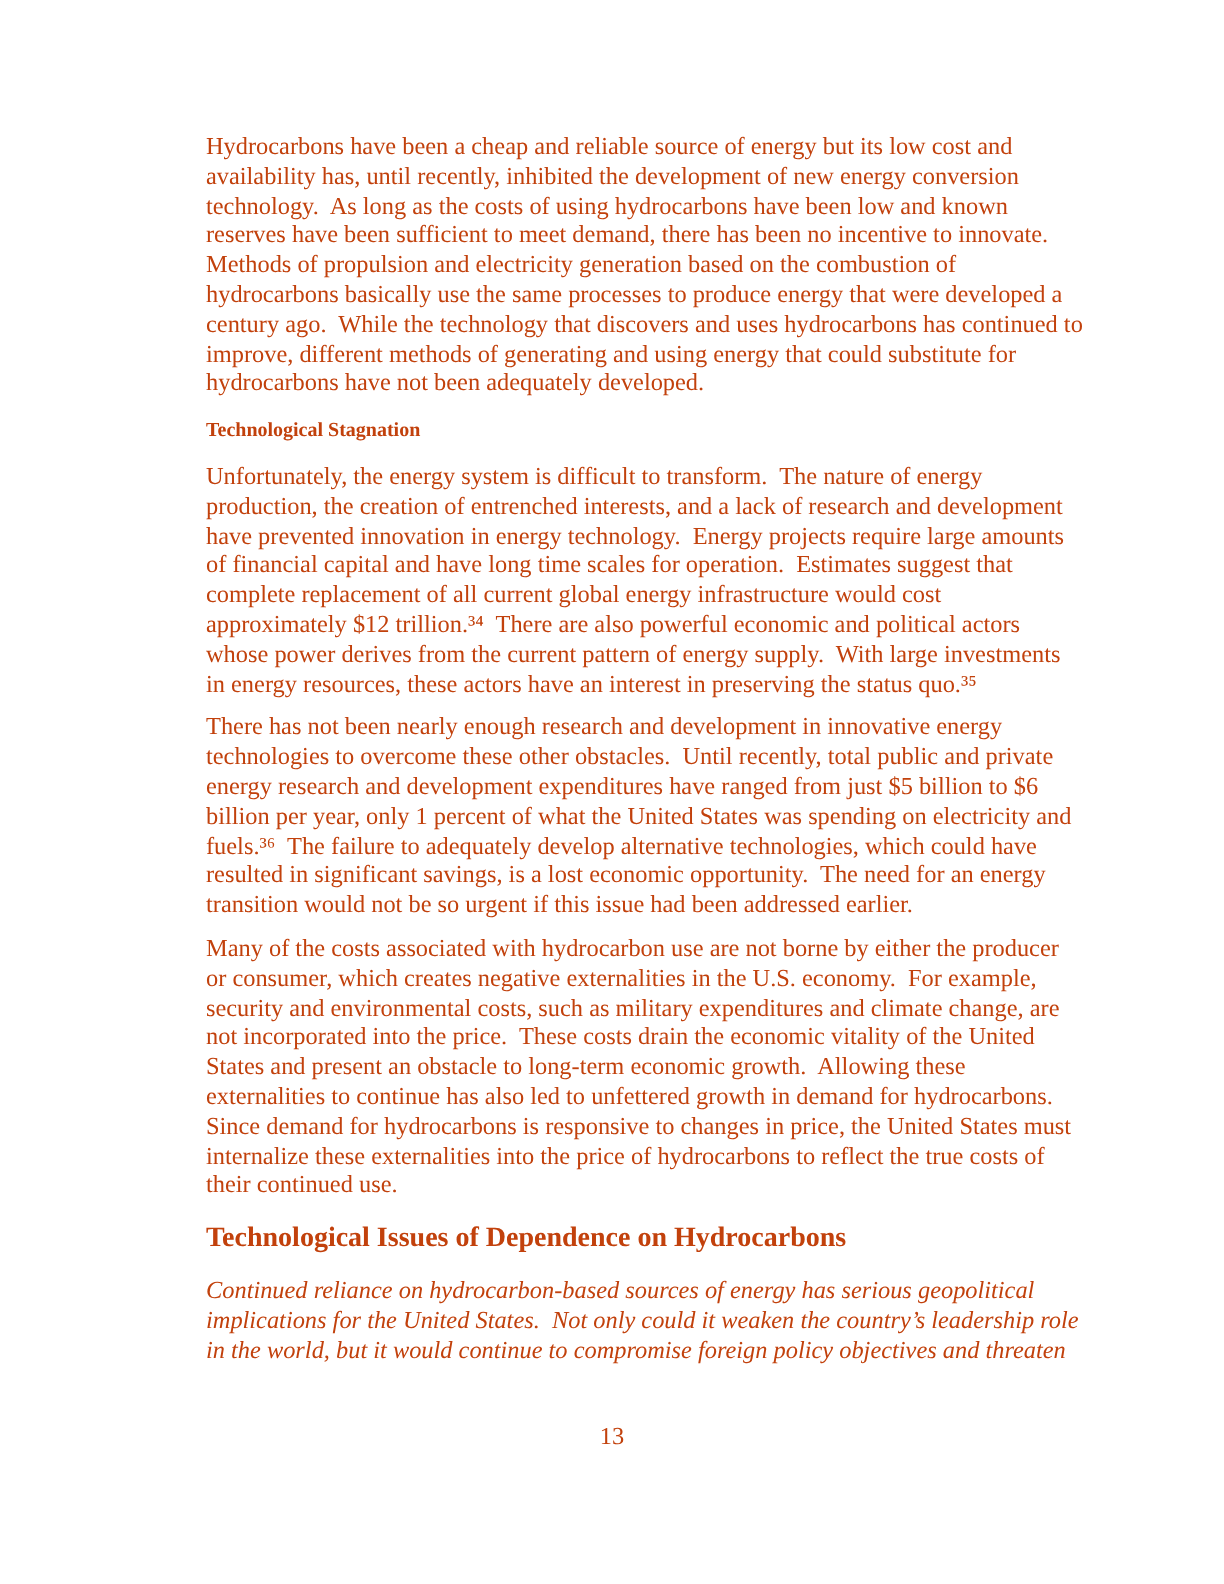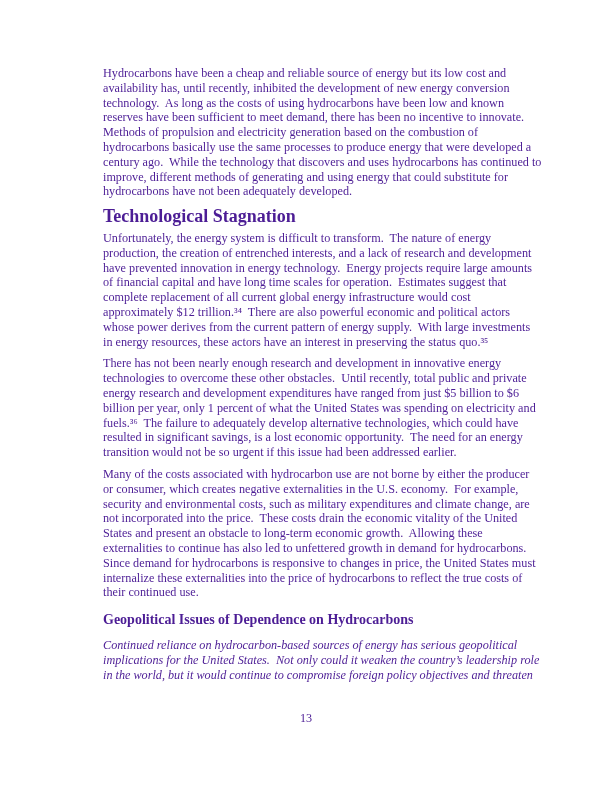--- a/index.html
+++ b/index.html
@@ -6,21 +6,21 @@
     margin: 0;
     padding: 0;
     background: #ffffff;
   }
   .page {
     position: relative;
     width: 612px;
     height: 792px;
     margin: 0 auto;
     background: #ffffff;
-    color: #4c1d95;
+    color: #c2410c;
     font-family: "Liberation Serif", "DejaVu Serif", serif;
     overflow: hidden;
   }
   .content {
     position: absolute;
     left: 103px;
     top: 66px;
     width: 440px;
   }
   .para {
@@ -30,21 +30,21 @@
     line-height: 14.8px;
     white-space: pre;
     letter-spacing: 0;
   }
   .para.first {
     padding-top: 0;
   }
   .subheading {
     margin: 0;
     padding: 10px 0 0 0;
-    font-size: 18px;
+    font-size: 10px;
     line-height: 14.8px;
     font-weight: bold;
     white-space: pre;
   }
   .chapter-heading {
     margin: 0;
     padding: 11px 0 0 0;
     font-size: 14px;
     line-height: 18px;
     font-weight: bold;
@@ -103,21 +103,21 @@
     <p class="para">Many of the costs associated with hydrocarbon use are not borne by either the producer
 or consumer, which creates negative externalities in the U.S. economy.  For example,
 security and environmental costs, such as military expenditures and climate change, are
 not incorporated into the price.  These costs drain the economic vitality of the United
 States and present an obstacle to long-term economic growth.  Allowing these
 externalities to continue has also led to unfettered growth in demand for hydrocarbons.
 Since demand for hydrocarbons is responsive to changes in price, the United States must
 internalize these externalities into the price of hydrocarbons to reflect the true costs of
 their continued use.</p>
 
-    <h1 class="chapter-heading">Geopolitical Issues of Dependence on Hydrocarbons</h1>
+    <h1 class="chapter-heading">Technological Issues of Dependence on Hydrocarbons</h1>
 
     <p class="para after-chapter">Continued reliance on hydrocarbon-based sources of energy has serious geopolitical
 implications for the United States.  Not only could it weaken the country’s leadership role
 in the world, but it would continue to compromise foreign policy objectives and threaten</p>
 
   </div>
 
   <div class="footer">13</div>
 </div>
 

